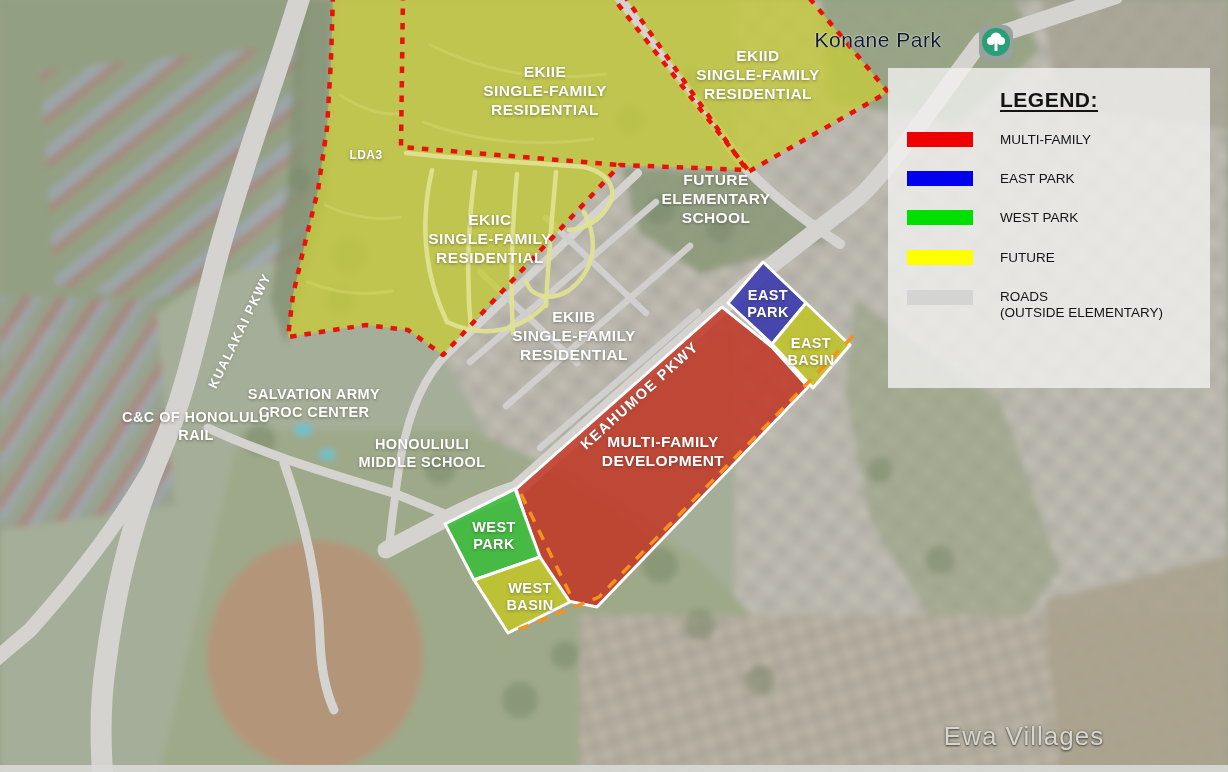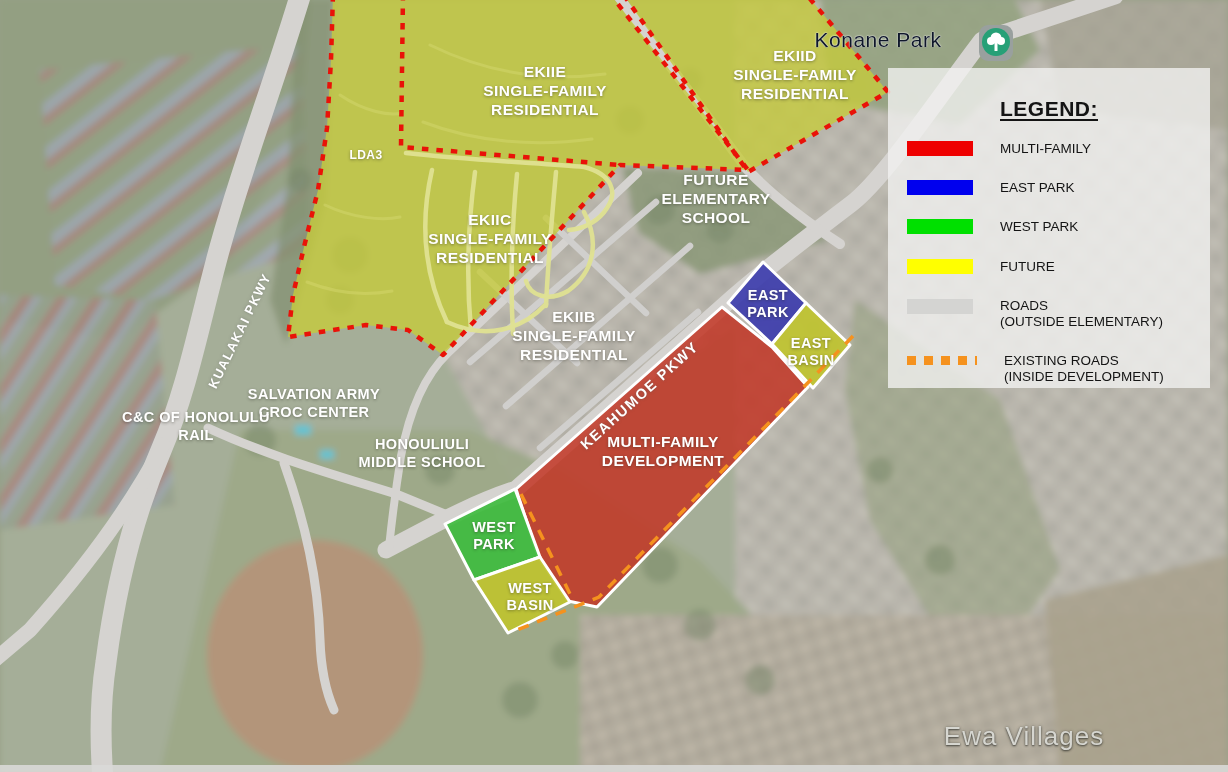--- a/index.html
+++ b/index.html
@@ -18,21 +18,21 @@
   .road-label.keahumoe{font-size:14.5px;letter-spacing:1.6px;
          transform:translate(-50%,-50%) rotate(-42deg);}
   .road-label.kualakai{transform:translate(-50%,-50%) rotate(-64deg);}
   .park-name{font-weight:normal;font-size:21px;color:#0f172a;letter-spacing:.5px;
          text-shadow:0 0 2px rgba(255,255,255,.85),0 0 1px #fff,0 1px 1px rgba(50,70,50,.4);}
   .city-name{font-weight:normal;font-size:26px;color:#d6d6d0;letter-spacing:1px;
          text-shadow:0 1px 2px rgba(55,55,50,.85),0 0 3px rgba(55,55,50,.4);margin-left:36px;}
   
   .legend{position:absolute;left:888px;top:68px;width:322px;height:320px;
           background:rgba(241,241,240,.8);color:#141414;box-sizing:border-box;}
-  .legend-title{font-size:21px;font-weight:bold;text-align:center;margin:29px 0 20px 0;
+  .legend-title{font-size:21px;font-weight:bold;text-align:center;margin:20px 0 20px 0;
           text-decoration:underline;text-underline-offset:3px;letter-spacing:.5px;}
   .lrow{display:flex;align-items:flex-start;margin:0 0 23px 19px;}
   .lrow .sw{width:66px;height:15px;flex:0 0 66px;margin-top:0;}
   .lrow .sw.two-line{margin-top:1px;}
   .lrow .sw-dash{width:70px;height:9px;flex:0 0 70px;margin-top:3px;background:
           repeating-linear-gradient(90deg,#f5921e 0 9px,transparent 9px 17px);}
   .lrow .ltext{margin-left:27px;font-size:13.5px;line-height:1.2;white-space:pre-line;}
 </style>
 </head>
 <body>
@@ -180,21 +180,21 @@
   <rect x="0" y="765" width="1228" height="7" fill="#d9d9d7" opacity=".9"></rect>
 </svg>
 
 <div class="label zone-label" style="left:545px;top:91px">EKIIE
 SINGLE-FAMILY
 RESIDENTIAL</div>
 <div class="label lda3-label" style="left:366px;top:155px">LDA3</div>
 <div class="label zone-label" style="left:490px;top:239px">EKIIC
 SINGLE-FAMILY
 RESIDENTIAL</div>
-<div class="label zone-label" style="left:795px;top:75px">EKIID
+<div class="label zone-label" style="left:758px;top:75px">EKIID
 SINGLE-FAMILY
 RESIDENTIAL</div>
 <div class="label zone-label" style="left:716px;top:199px">FUTURE
 ELEMENTARY
 SCHOOL</div>
 <div class="label zone-label" style="left:574px;top:336px">EKIIB
 SINGLE-FAMILY
 RESIDENTIAL</div>
 <div class="label zone-label" style="left:663px;top:452px">MULTI-FAMILY
 DEVELOPMENT</div>
@@ -237,20 +237,15 @@
   </div>
   <div class="lrow">
     <span class="sw" style="background: rgb(255, 255, 0);"></span>
     <span class="ltext">FUTURE</span>
   </div>
   <div class="lrow">
     <span class="sw two-line" style="background: rgb(212, 212, 210);"></span>
     <span class="ltext">ROADS
 (OUTSIDE ELEMENTARY)</span>
   </div>
-  <div class="lrow">
-    <span class="sw-dash"></span>
-    <span class="ltext">EXISTING ROADS
-(INSIDE DEVELOPMENT)</span>
-  </div>
 </div>
 
 </div>
 
 </body></html>

